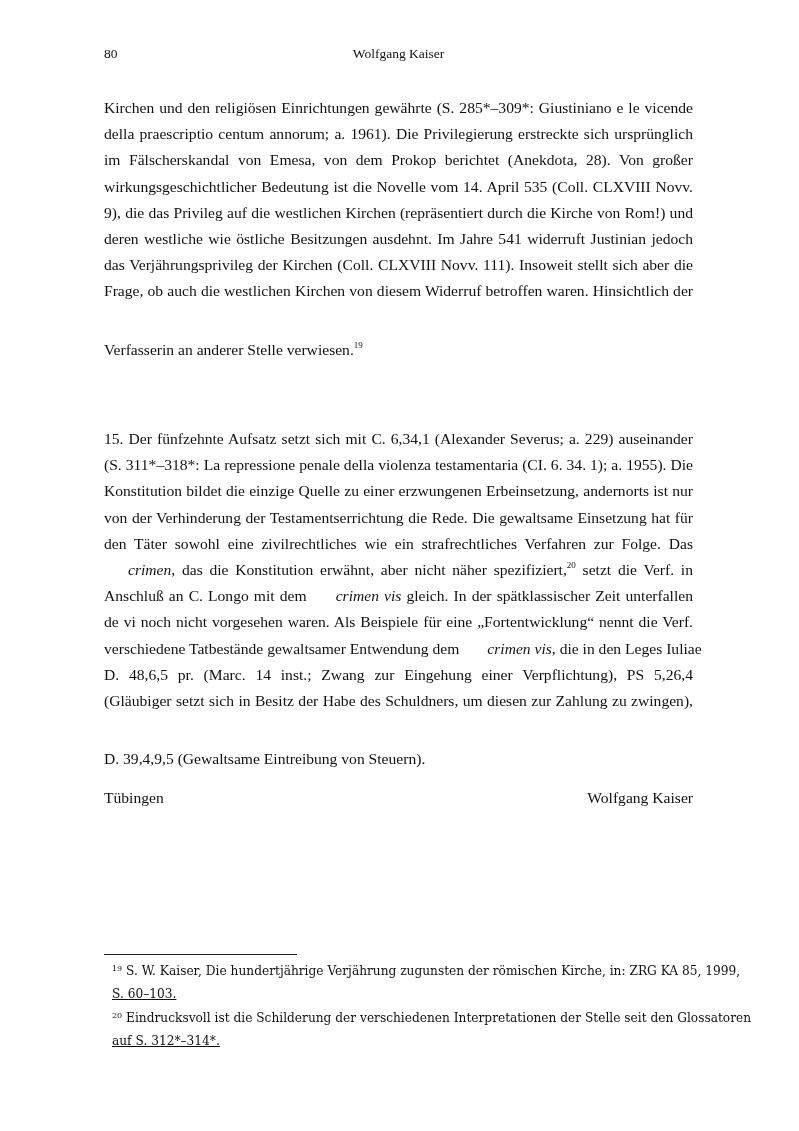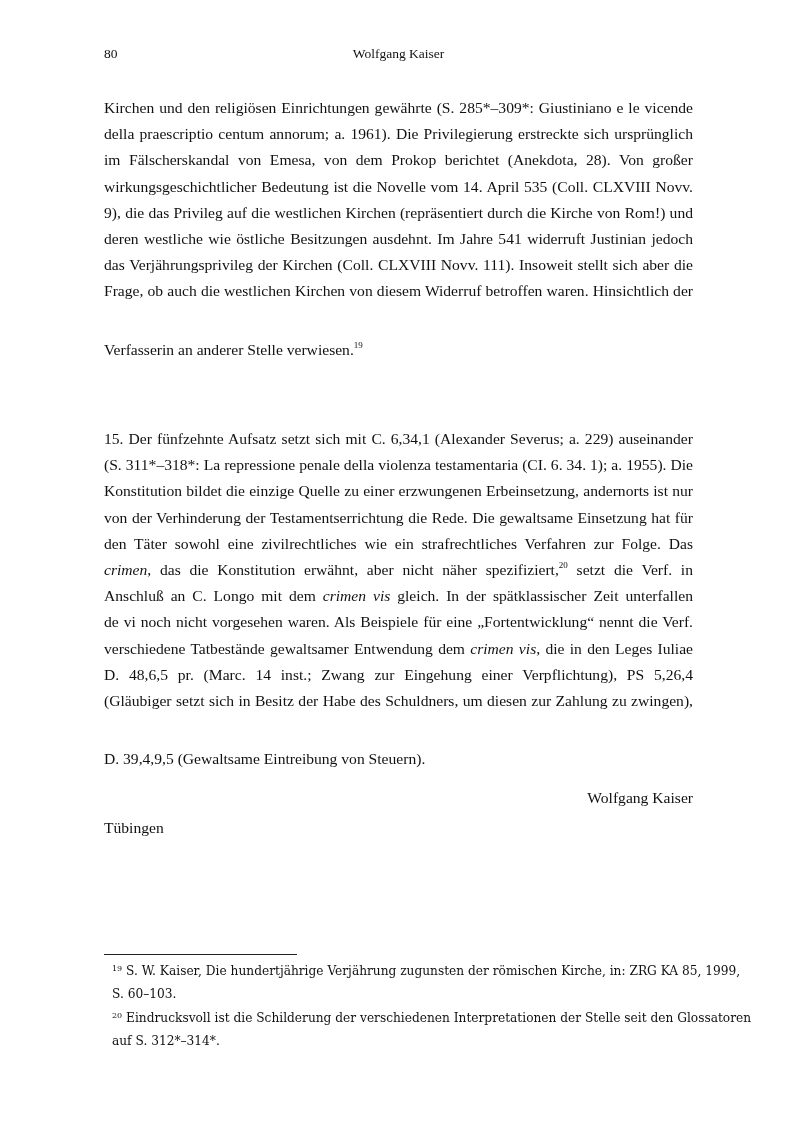--- a/index.html
+++ b/index.html
@@ -8,28 +8,28 @@
   .serif { font-family: "Liberation Serif", "DejaVu Serif", serif; }
   .header { position: absolute; top: 46px; left: 96px; width: 589px; height: 20px; font-size: 13.5px; }
   .header .pnum { position: absolute; left: 0; top: 0; }
   .header .running { position: absolute; left: 0; width: 100%; text-align: center; top: 0; }
   .body-text { position: absolute; left: 96px; width: 589px; font-size: 15.6px; line-height: 26.2px; }
   .line { display: block; text-align: justify; text-align-last: justify; white-space: nowrap; height: 26.2px; }
   .line.last { text-align-last: left; margin-top: 32px; }
   .p1 { top: 95px; }
   .p2 { top: 426px; }
   sup { font-size: 9px; line-height: 0; vertical-align: 7px; }
-  em { font-style: italic; }
+  em { font-style: italic; margin-left: 24px; }
   .signoff { position: absolute; top: 789px; left: 96px; width: 589px; font-size: 15.6px; height: 24px; }
-  .signoff .place { position: absolute; left: 0; top: 0; margin-top: 30px; }
+  .signoff .place { position: absolute; left: 0; top: 0; }
   .signoff .author { position: absolute; right: 0; top: 0; }
   .fn-rule { position: absolute; left: 96px; top: 954px; width: 193px; height: 0; border-top: 1px solid #222; }
   .footnotes { position: absolute; left: 96px; top: 960px; width: 589px; font-family: "DejaVu Serif", "Liberation Serif", serif; font-size: 12.2px; line-height: 23.3px; margin-left: 8px; }
   .fn-line { display: block; white-space: nowrap; text-align: justify; text-align-last: justify; height: 23.3px; }
-  .fn-line.last { text-align-last: left; }
+  .fn-line.last { text-align-last: left; text-decoration: underline; }
   .fn-mark { font-size: 8px; vertical-align: 4px; line-height: 0; }
 </style>
 </head>
 <body>
 
 <div class="page serif">
 
   <div class="header">
     <span class="pnum">80</span>
     <span class="running">Wolfgang Kaiser</span>

